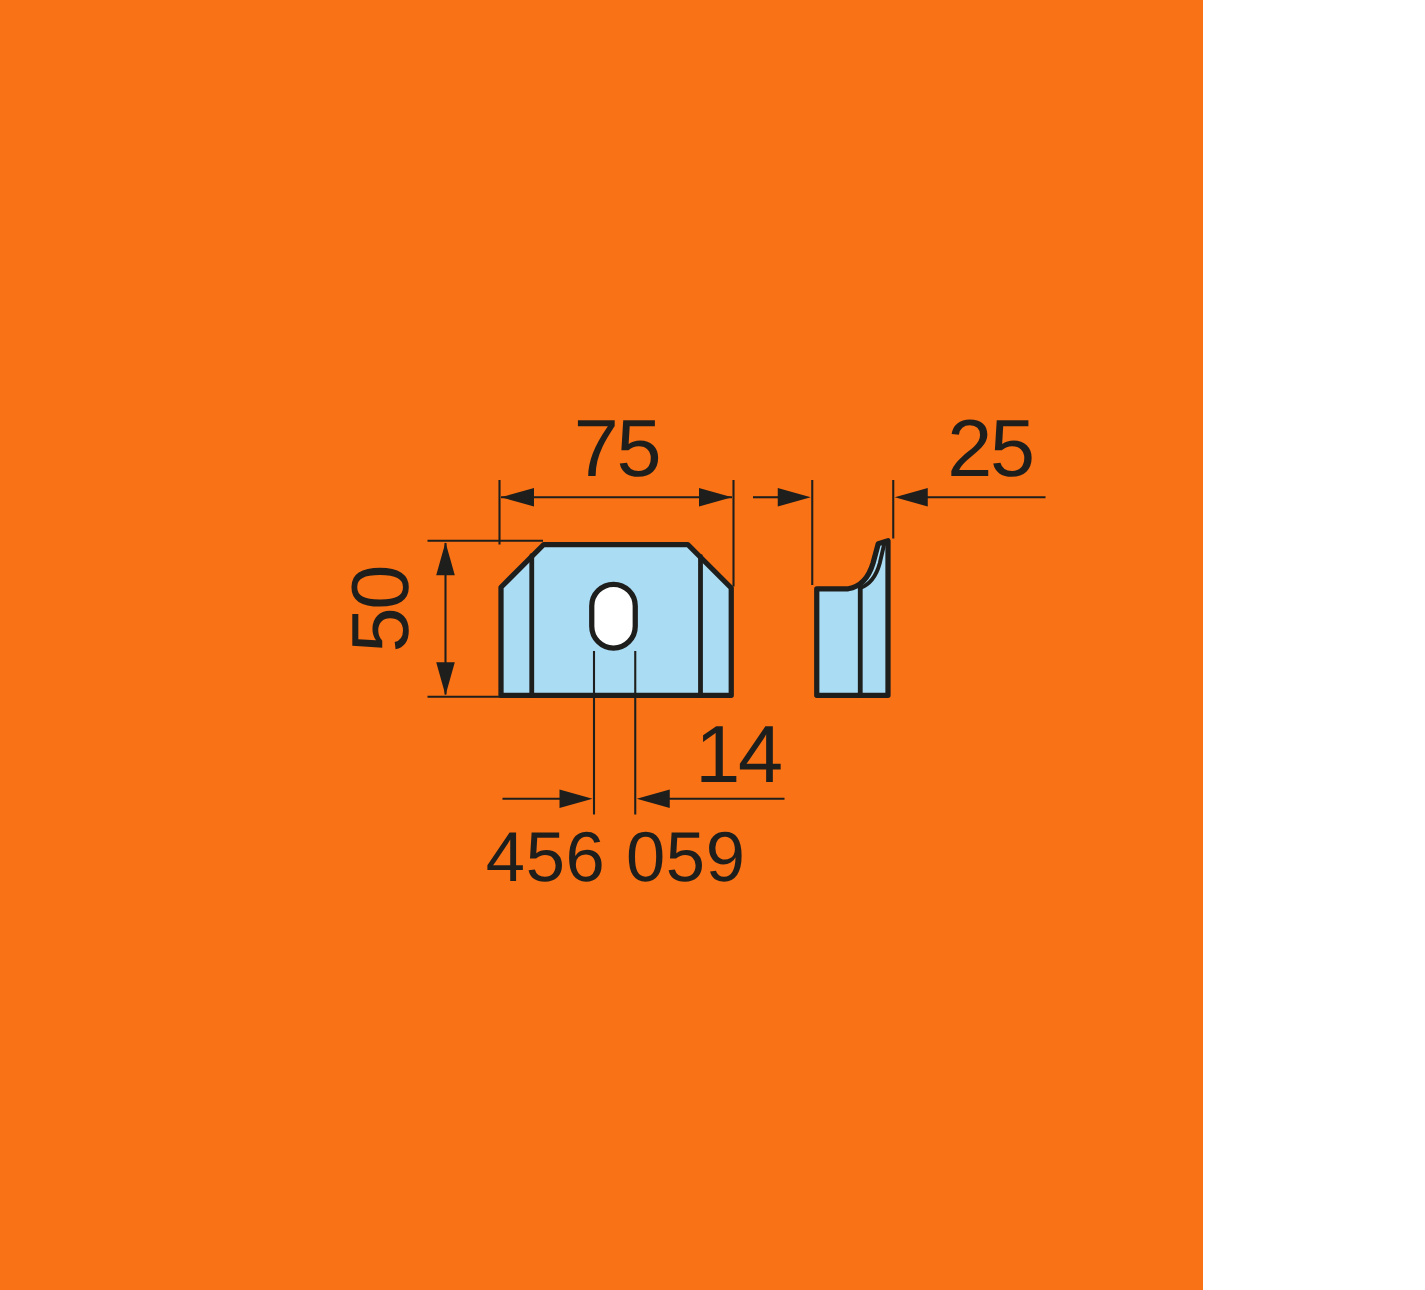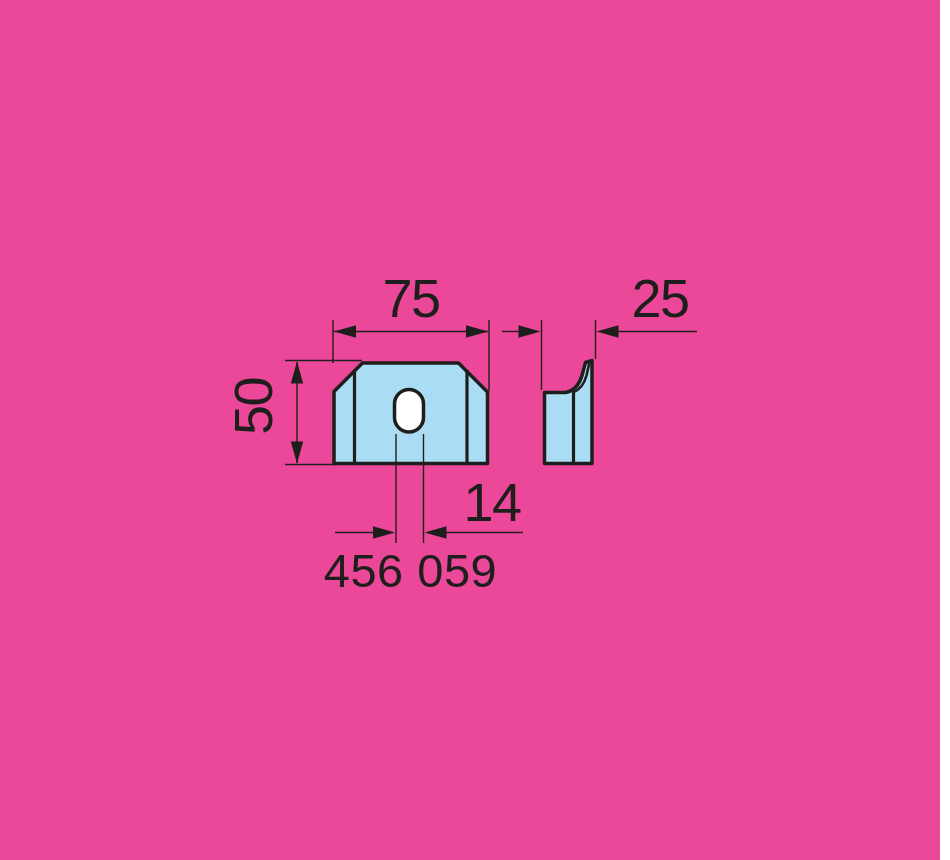--- a/index.html
+++ b/index.html
@@ -5,23 +5,23 @@
   html, body {
     margin: 0;
     padding: 0;
     background: #ffffff;
     width: 950px;
     height: 860px;
     overflow: hidden;
   }
   .stage {
     position: relative;
-    width: 940px;
+    width: 802px;
     height: 860px;
-    background: #ec4899;
+    background: #f97316;
   }
   svg {
     display: block;
   }
   
   .stroke-only { fill: none; }
   .thick  { stroke-width: 3.5px; stroke-linejoin: round; stroke-linecap: round; }
   .inner  { stroke-width: 3.2px; stroke-linecap: round; }
   .inner-lt { stroke-width: 2.6px; stroke-linecap: round; }
   .thin   { stroke-width: 1.4px; stroke-linecap: butt; }

